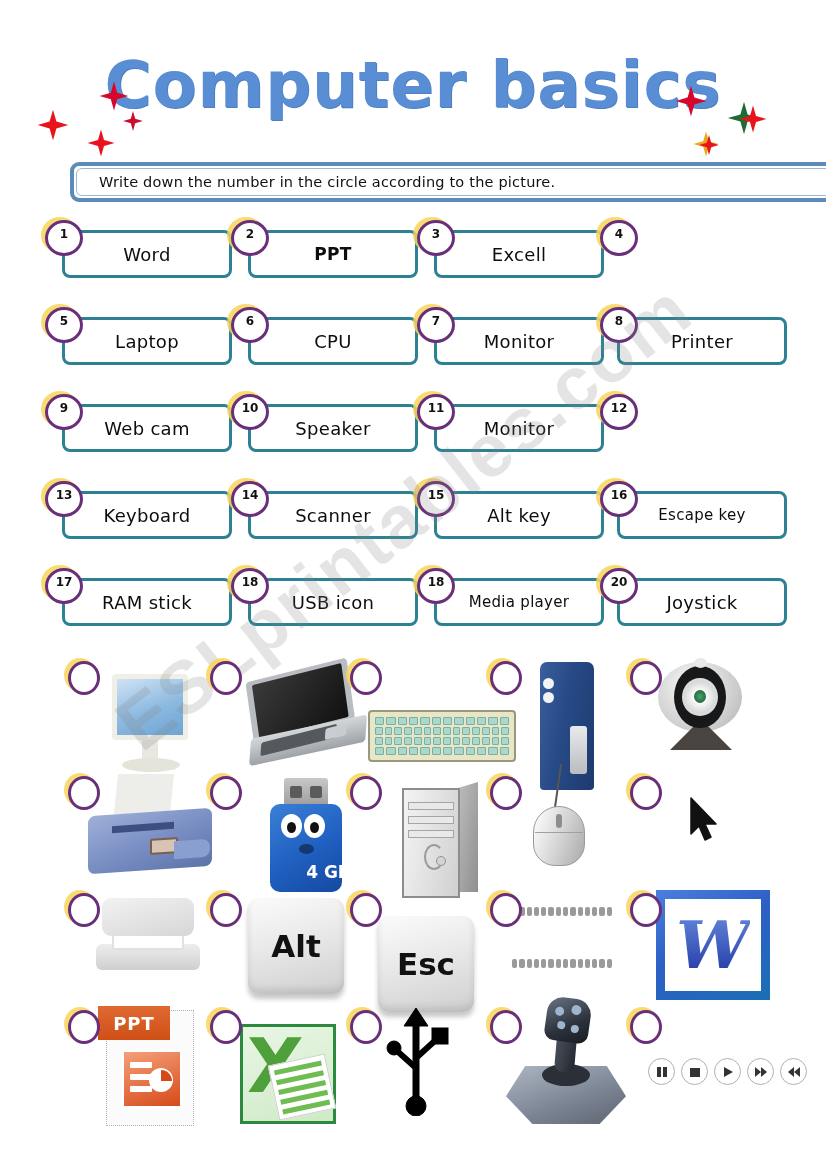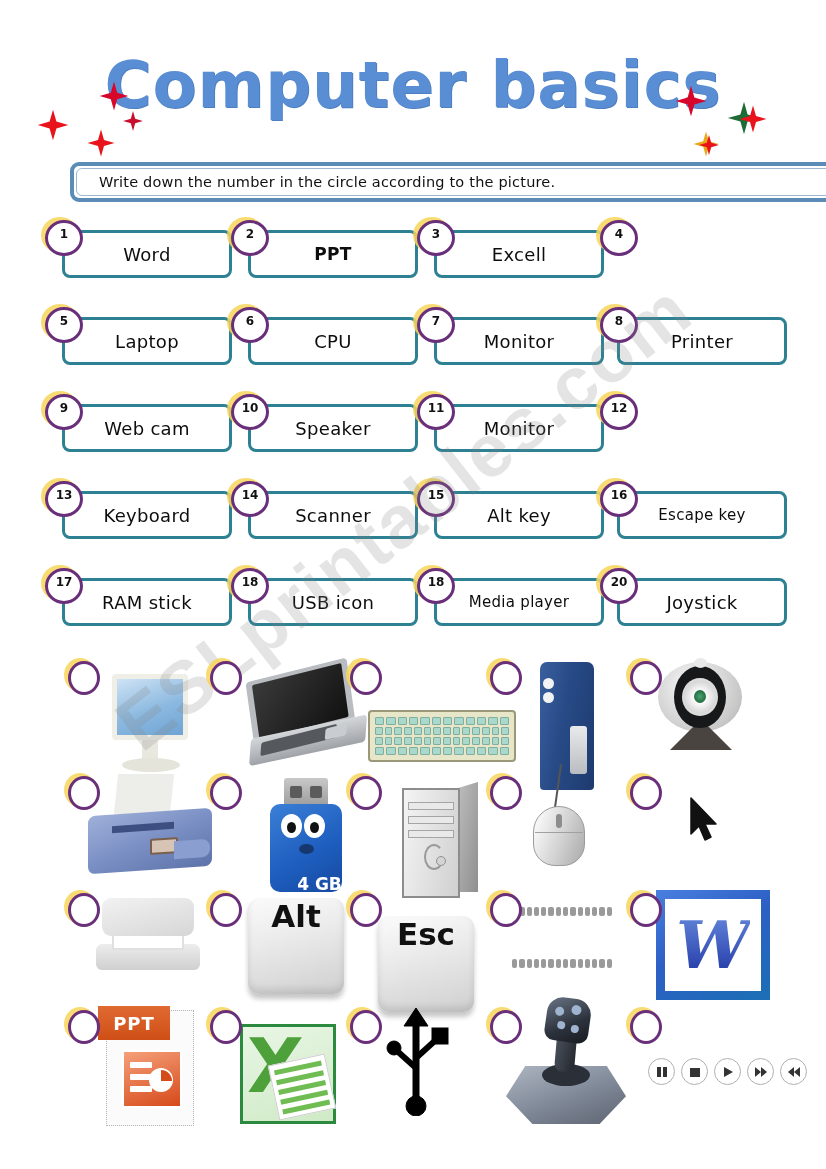--- a/index.html
+++ b/index.html
@@ -208,22 +208,22 @@
   .usbs-p2{left:40px;}
   .usbs-body{position:absolute;left:0;top:26px;width:72px;height:88px;
     background:linear-gradient(150deg,#3b7fd6 0%,#1f5fc0 55%,#1549a0 100%);border-radius:10px;}
   .eye{position:absolute;width:21px;height:24px;background:#fff;border-radius:50%;}
   .eye.e1{left:11px;top:36px;}
   .eye.e2{left:34px;top:36px;}
   .pupil{position:absolute;width:9px;height:11px;background:#111;border-radius:50%;}
   .pupil.p1{left:17px;top:44px;}
   .pupil.p2{left:40px;top:44px;}
   .mouth{position:absolute;left:29px;top:66px;width:15px;height:10px;background:#17386f;border-radius:50%;}
-  .usbs-lbl{position:absolute;left:7px;top:84px;width:85px;text-align:center;
-    font-family:"DejaVu Sans",sans-serif;font-weight:bold;font-size:17px;color:#fff;margin-top:12px;}
+  .usbs-lbl{position:absolute;left:16px;top:84px;width:85px;text-align:center;
+    font-family:"DejaVu Sans",sans-serif;font-weight:bold;font-size:17px;color:#fff;}
 
   
   .cpu{position:relative;width:78px;height:118px;}
   .cpu-face{position:absolute;left:0;top:6px;width:58px;height:110px;
     background:linear-gradient(100deg,#f4f4f4,#d0d0d0);border:2px solid #8d8d8d;box-sizing:border-box;}
   .cpu-side{position:absolute;left:56px;top:0;width:20px;height:110px;
     background:linear-gradient(100deg,#bdbdbd,#8f8f8f);
     clip-path:polygon(0 6px,100% 0,100% 100%,0 100%);}
   .cpu-bay{position:absolute;left:6px;width:46px;height:8px;background:#e9e9e9;border:1px solid #a5a5a5;box-sizing:border-box;}
   .cpu-btn{position:absolute;left:34px;top:74px;width:10px;height:10px;background:#d4d4d4;border:1px solid #909090;border-radius:50%;box-sizing:border-box;}
@@ -249,21 +249,21 @@
   .scn-mid{position:absolute;left:16px;top:34px;width:72px;height:18px;
     background:#ffffff;border:2px solid #e0e0e0;box-sizing:border-box;border-radius:2px;}
   .scn-base{position:absolute;left:0;top:46px;width:104px;height:26px;
     background:linear-gradient(180deg,#ededed,#cfcfcf);border-radius:6px;}
 
   
   .key{position:relative;width:96px;height:96px;
     background:linear-gradient(165deg,#fbfbfb 0%,#ebebeb 40%,#cfcfcf 100%);
     border-radius:11px;
     box-shadow:0 5px 5px rgba(0,0,0,0.22), inset 0 -5px 7px rgba(0,0,0,0.10);
-    display:flex;justify-content:center;}
+    display:flex;align-items:center;justify-content:center;}
   .key span{font-family:"DejaVu Sans",sans-serif;font-weight:bold;font-size:31px;color:#111;}
 
   
   .ram{position:relative;width:108px;height:62px;}
   .ram-chip{position:absolute;left:0;top:8px;width:108px;height:46px;
     background:#565656;border-radius:5px;display:flex;align-items:center;justify-content:center;}
   .ram-chip span{font-family:"DejaVu Sans",sans-serif;font-weight:bold;font-size:23px;color:#fff;}
   .pins{position:absolute;left:4px;width:100px;height:9px;display:flex;gap:2px;}
   .pins.top{top:1px;}
   .pins.bot{top:53px;}

